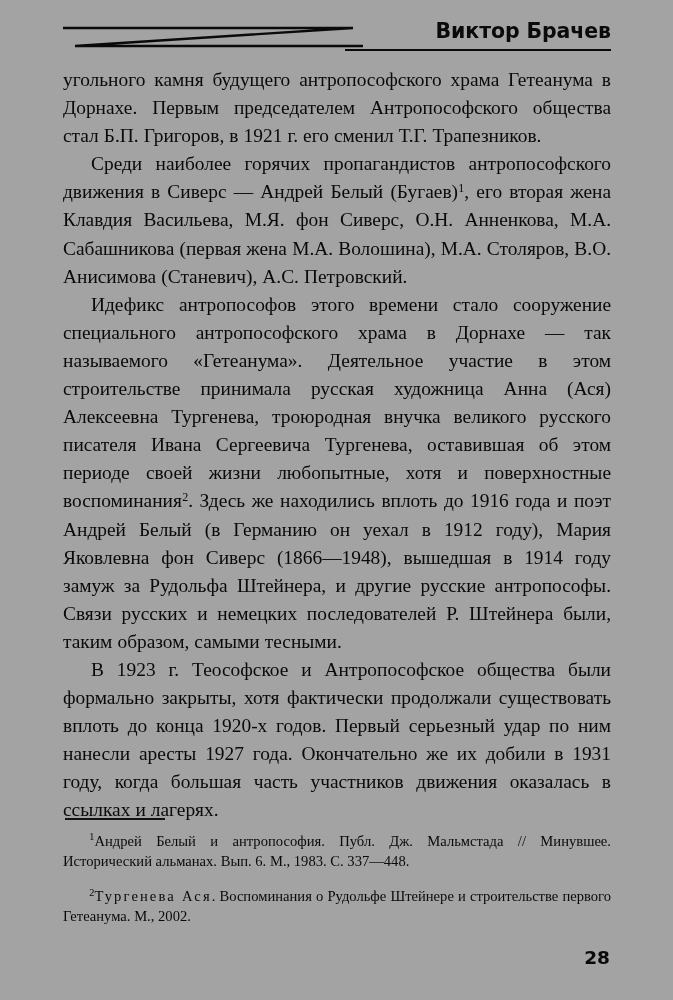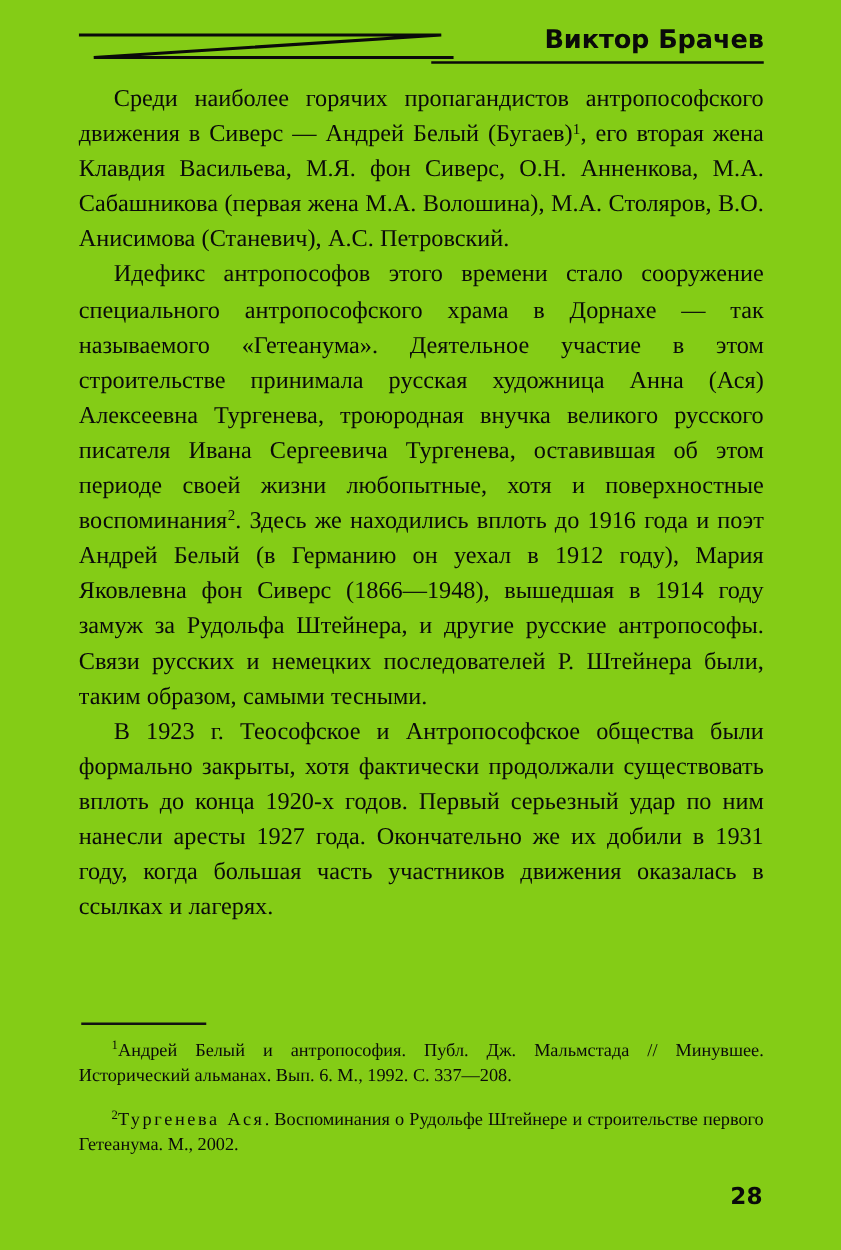--- a/index.html
+++ b/index.html
@@ -14,21 +14,21 @@
     position: relative;
     overflow: hidden;
     font-family: "Liberation Serif", "DejaVu Serif", serif;
     color: #0a0a0a;
     -webkit-font-smoothing: antialiased;
   }
 
   .page {
     position: absolute;
     inset: 0;
-    background: #84cc16;
+    background: #a3a3a3;
   }
 
   
   .header {
     position: absolute;
     left: 63px;
     top: 18px;
     width: 548px;
     height: 42px;
   }
@@ -140,33 +140,34 @@
   <div class="header">
     <svg class="header-rule-svg" viewBox="0 0 300 26" preserveAspectRatio="none">
       <path d="M0,4 L290,4 L12,22 L300,22" fill="none" stroke="#0a0a0a" stroke-width="2.4" stroke-linejoin="miter"></path>
     </svg>
     <div class="header-title">Виктор Брачев</div>
     <div class="header-underline"></div>
   </div>
 
   <div class="body-col">
 
+    <p class="para no-indent">угольного камня будущего антропософского храма Гетеанума в Дорнахе. Первым председателем Антропософского общества стал Б.П. Григоров, в 1921 г. его сменил Т.Г. Трапезников.</p>
 
 
     <p class="para"><span>Среди наиболее горячих пропагандистов антропософского движения в Сиверс — Андрей Белый (Бугаев)</span><sup class="fn">1</sup><span>, его вторая жена Клавдия Васильева, М.Я. фон Сиверс, О.Н. Анненкова, М.А. Сабашникова (первая жена М.А. Волошина), М.А. Столяров, В.О. Анисимова (Станевич), А.С. Петровский.</span></p>
 
     <p class="para"><span>Идефикс антропософов этого времени стало сооружение специального антропософского храма в Дорнахе — так называемого «Гетеанума». Деятельное участие в этом строительстве принимала русская художница Анна (Ася) Алексеевна Тургенева, троюродная внучка великого русского писателя Ивана Сергеевича Тургенева, оставившая об этом периоде своей жизни любопытные, хотя и поверхностные воспоминания</span><sup class="fn">2</sup><span>. Здесь же находились вплоть до 1916 года и поэт Андрей Белый (в Германию он уехал в 1912 году), Мария Яковлевна фон Сиверс (1866—1948), вышедшая в 1914 году замуж за Рудольфа Штейнера, и другие русские антропософы. Связи русских и немецких последователей Р. Штейнера были, таким образом, самыми тесными.</span></p>
 
     <p class="para">В 1923 г. Теософское и Антропософское общества были формально закрыты, хотя фактически продолжали существовать вплоть до конца 1920-х годов. Первый серьезный удар по ним нанесли аресты 1927 года. Окончательно же их добили в 1931 году, когда большая часть участников движения оказалась в ссылках и лагерях.</p>
 
   </div>
 
   <div class="footnotes">
     <div class="fn-separator"></div>
 
-    <p class="footnote"><sup class="fn">1</sup><span>Андрей Белый  и антропософия. Публ. Дж. Мальмстада // Минувшее. Исторический альманах. Вып. 6. М., 1992. С. 337—208.</span></p>
+    <p class="footnote"><sup class="fn">1</sup><span>Андрей Белый  и антропософия. Публ. Дж. Мальмстада // Минувшее. Исторический альманах. Вып. 6. М., 1983. С. 337—448.</span></p>
 
     <p class="footnote"><sup class="fn">2</sup><span class="spaced">Тургенева Ася</span><span>. Воспоминания о Рудольфе Штейнере и строительстве первого Гетеанума. М., 2002.</span></p>
   </div>
 
   <div class="folio">28</div>
 
 </div>
 
 </body></html>

